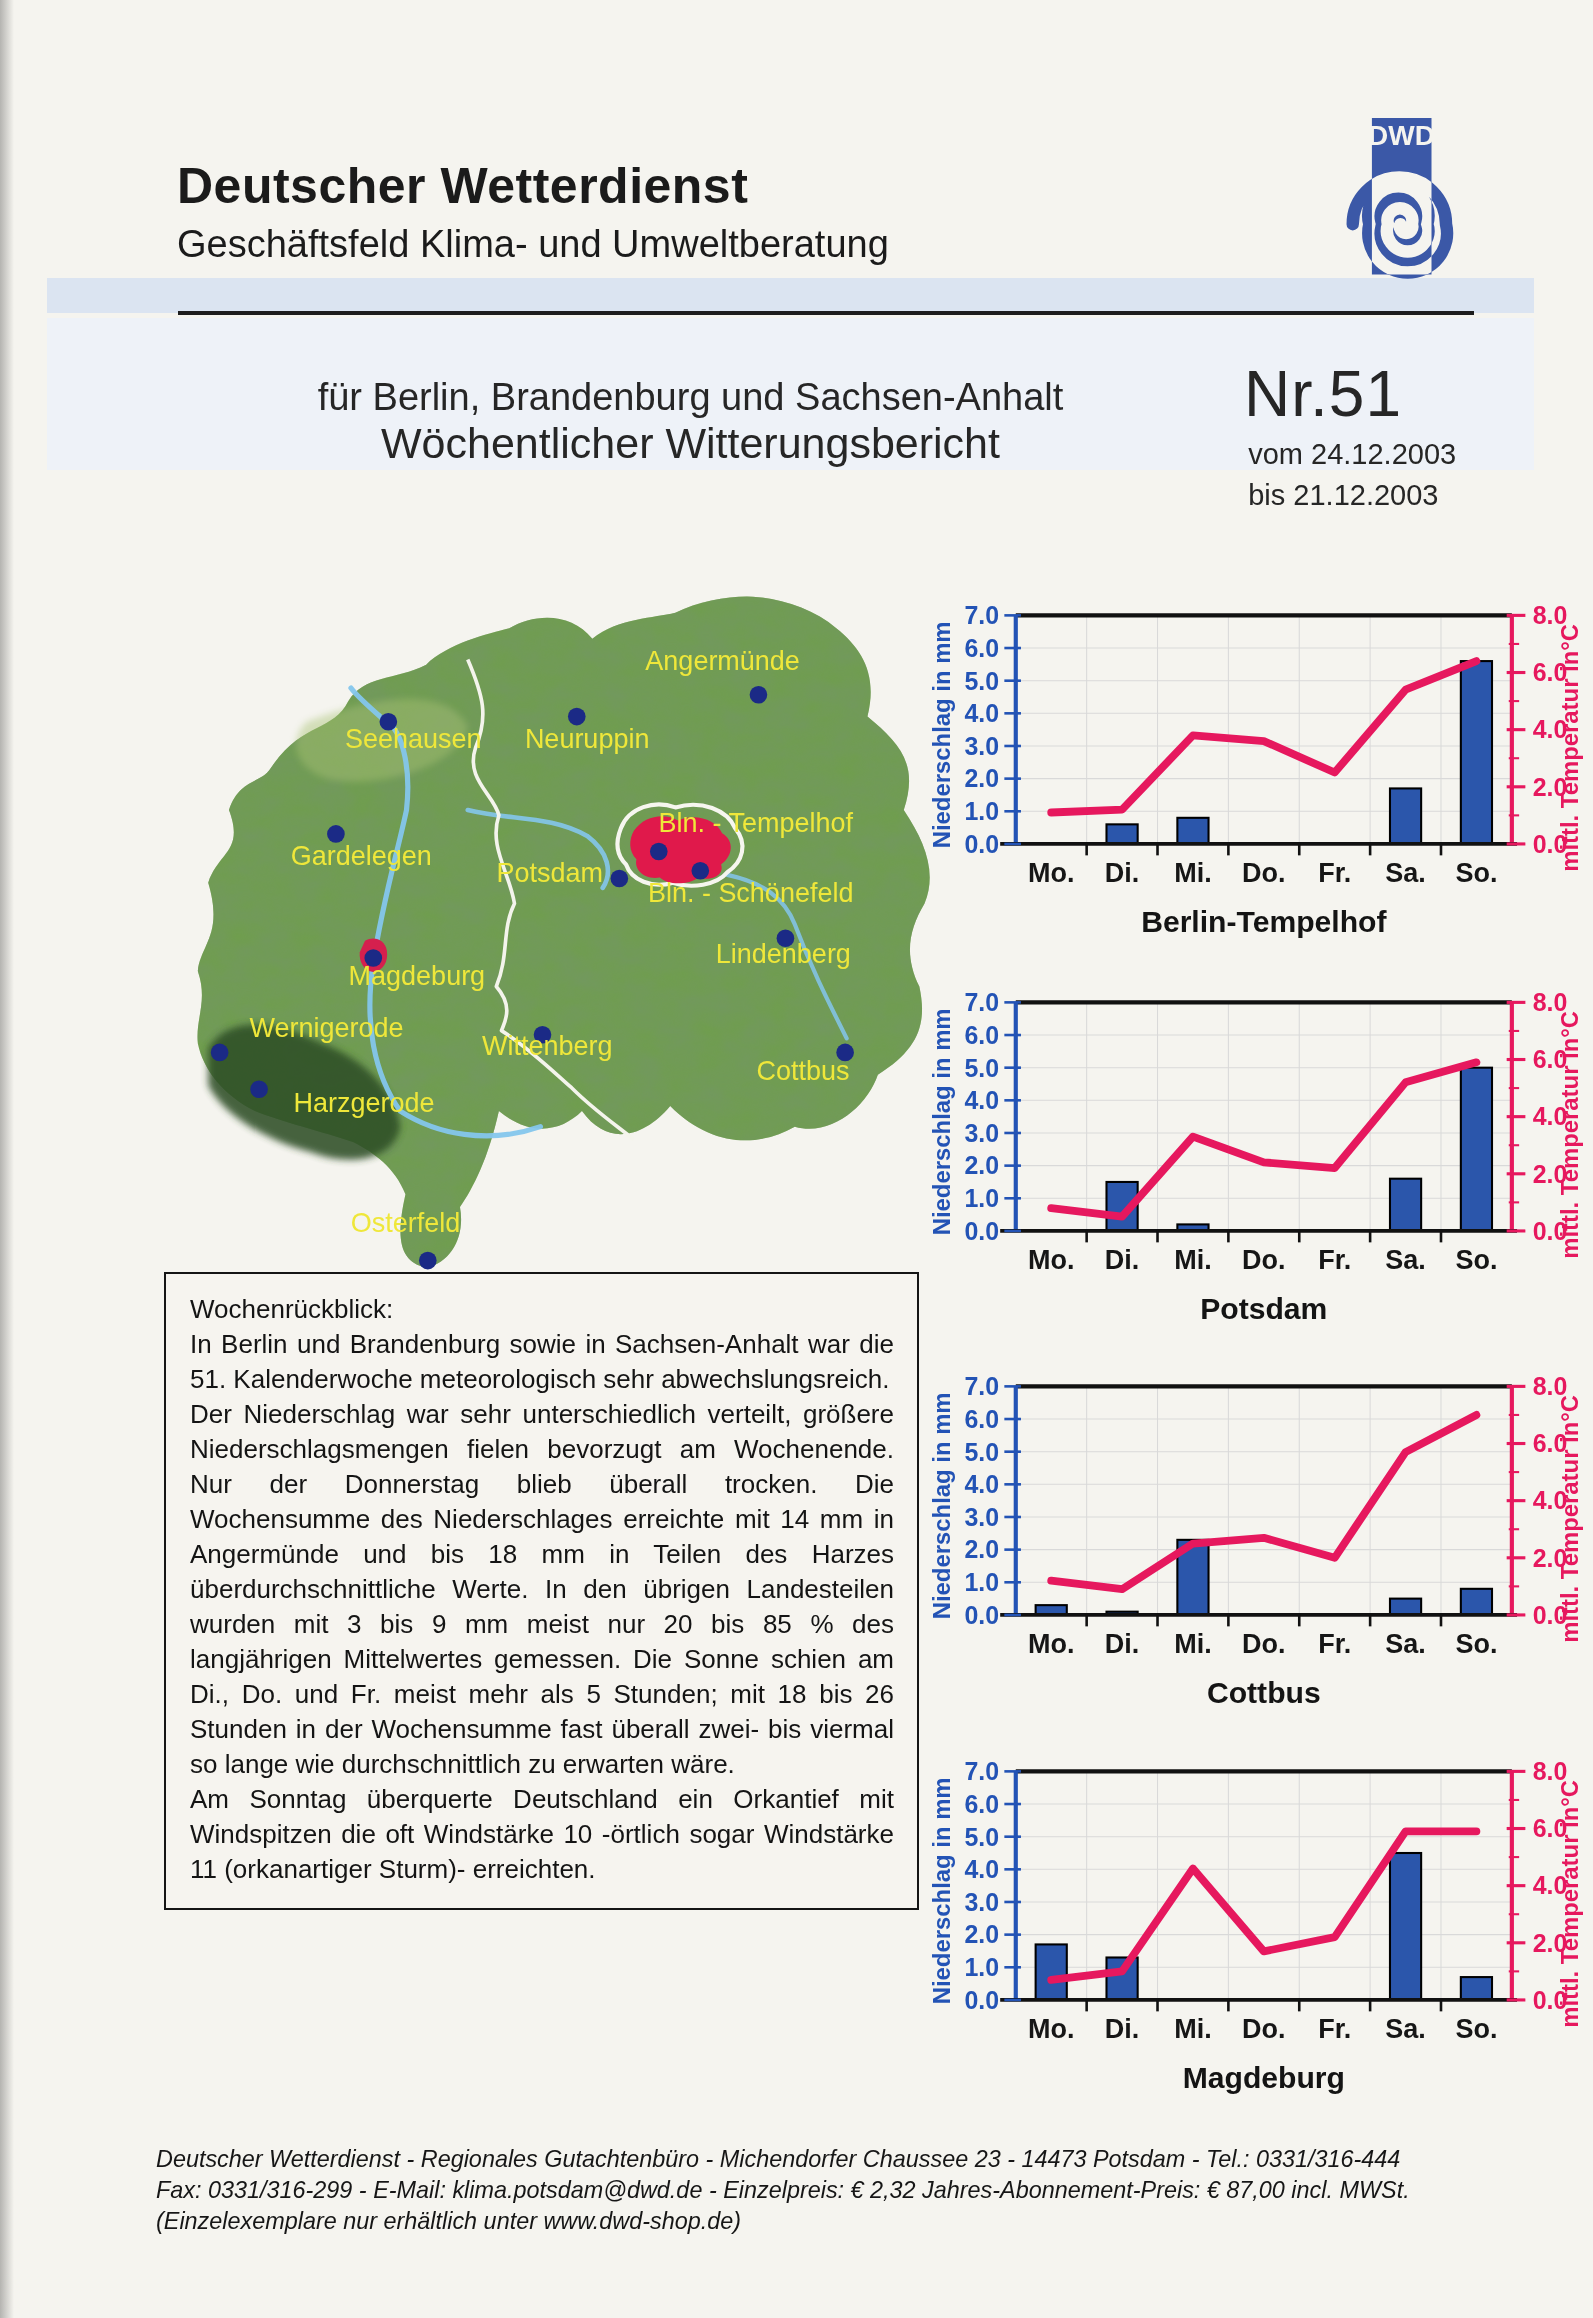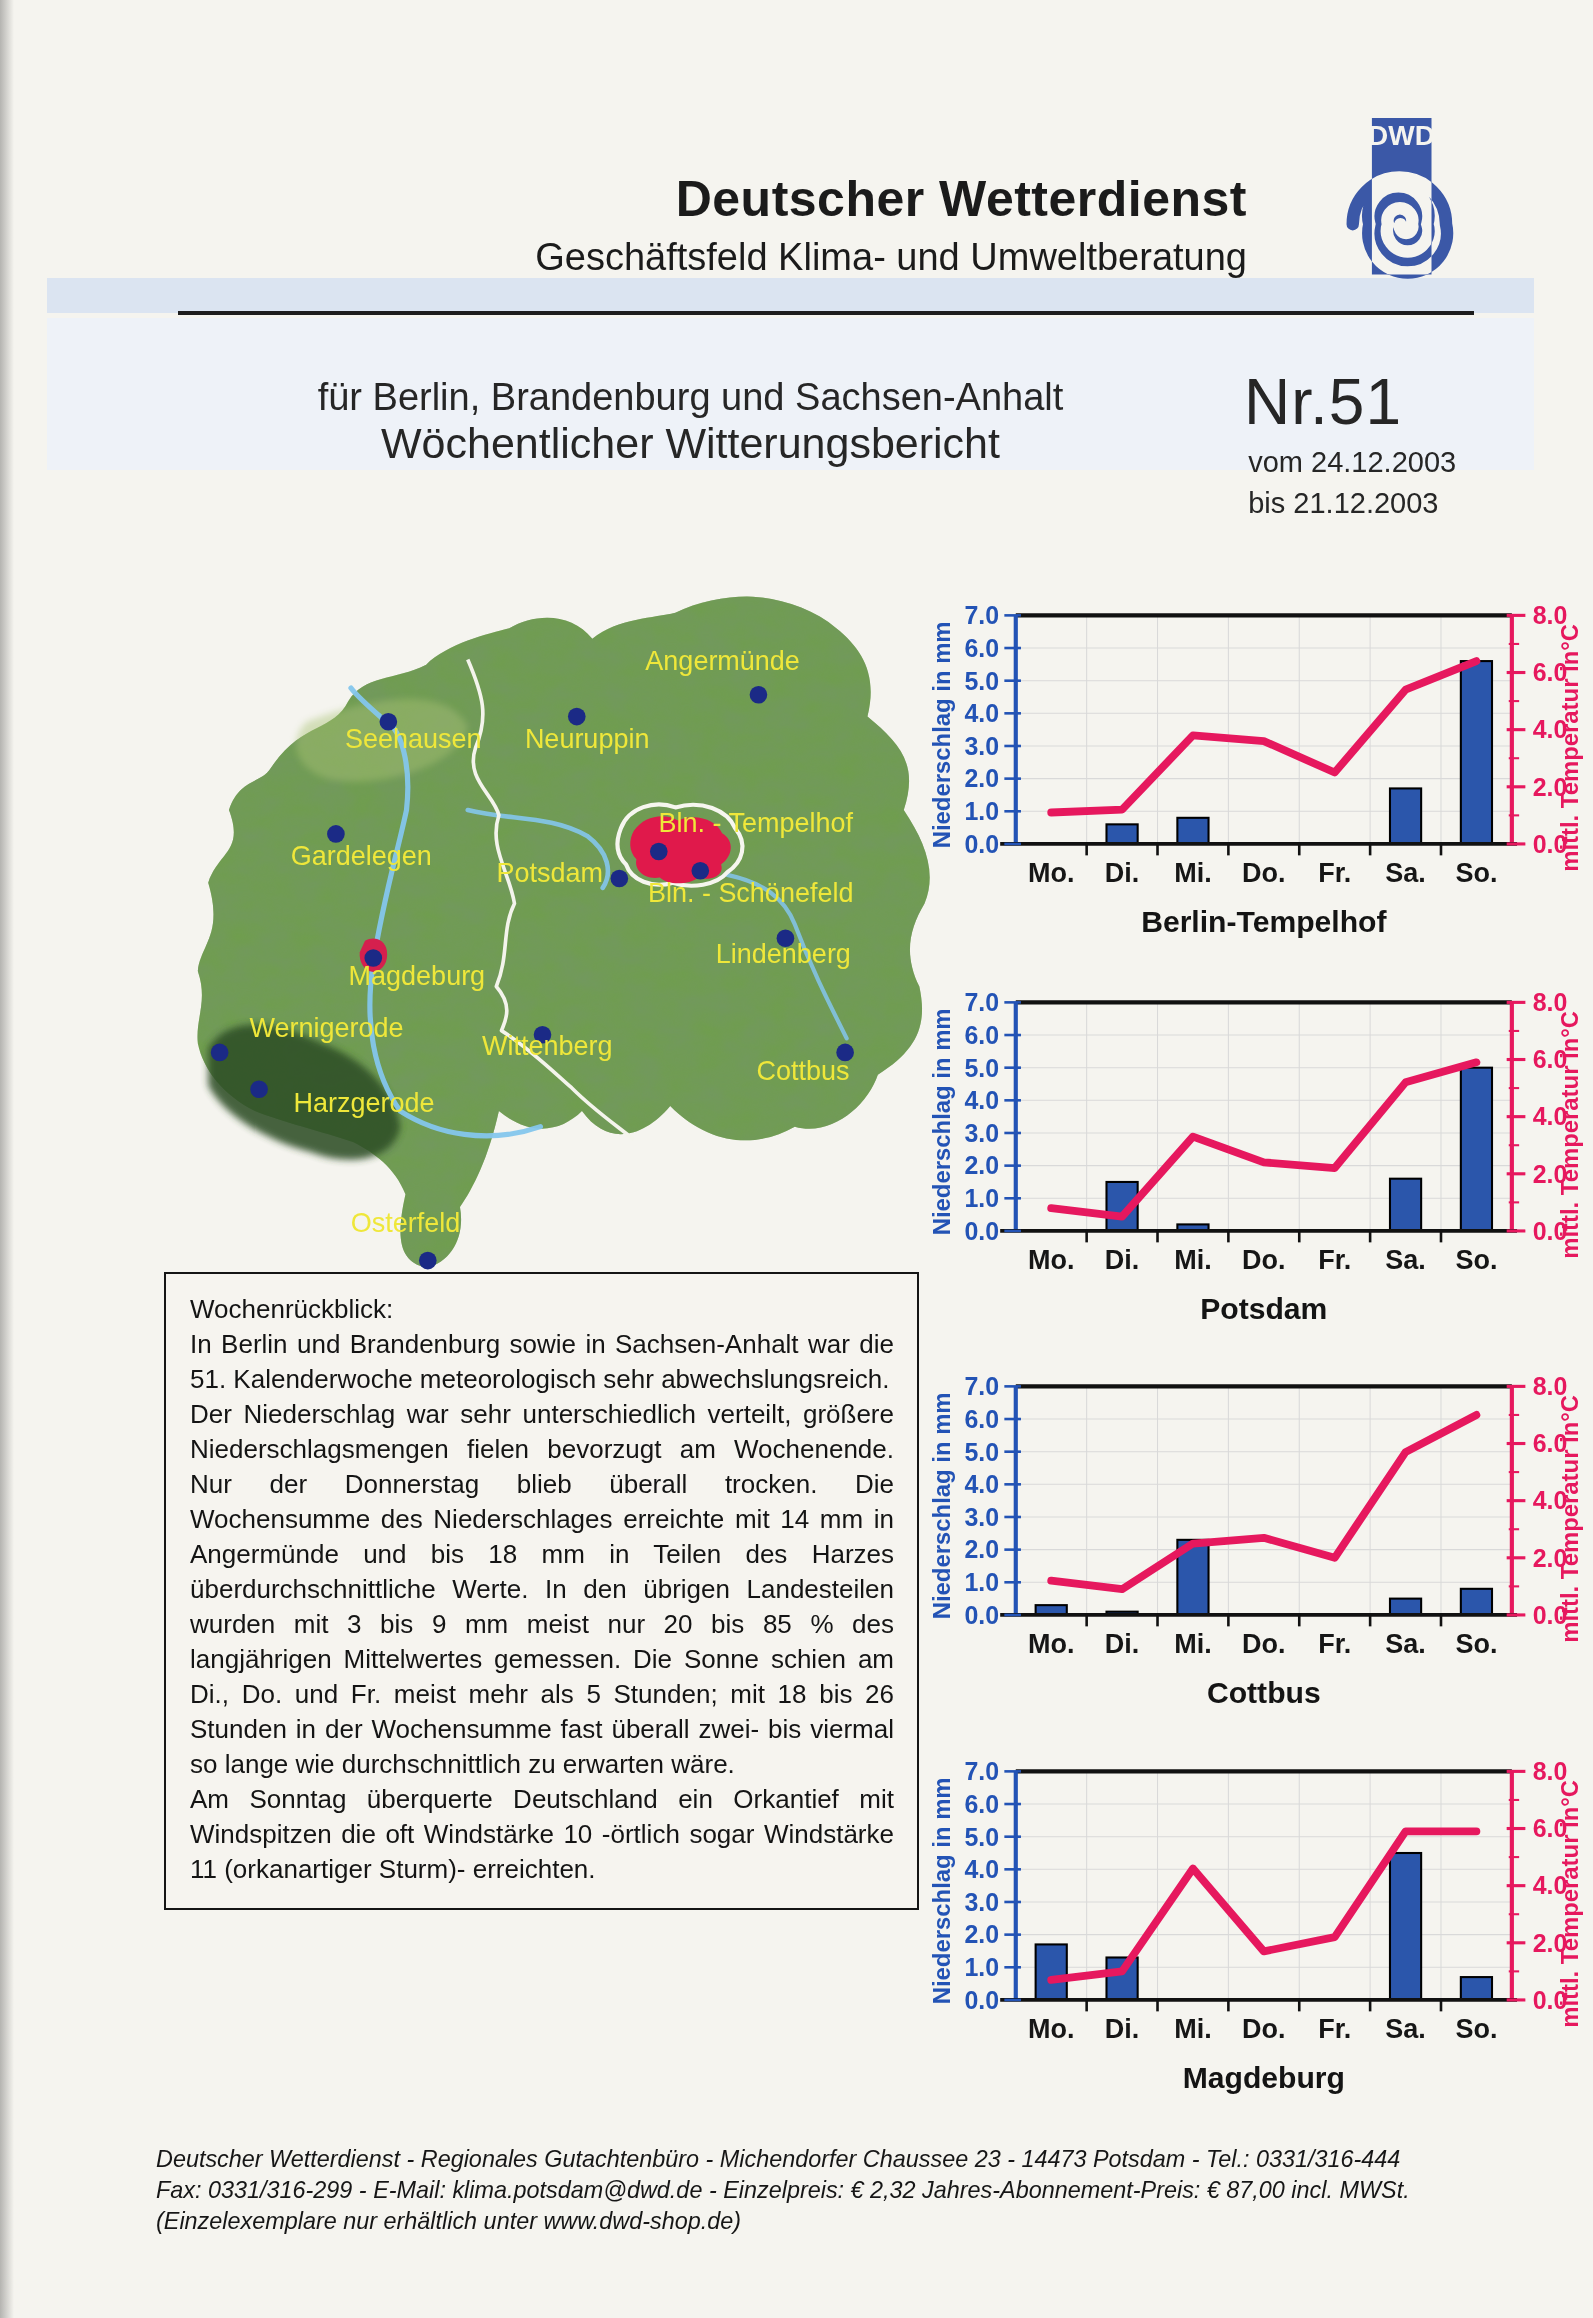--- a/index.html
+++ b/index.html
@@ -4,30 +4,30 @@
 <style>
   html,body{margin:0;padding:0;}
   body{font-family:"Liberation Sans",sans-serif;background:#e9e8e4;}
   #page{position:relative;width:1594px;height:2319px;background:#f5f4ef;overflow:hidden;}
   
   .ghost{position:absolute;pointer-events:none;}
   #ghost-band-a{left:47px;top:278px;width:1487px;height:35px;background:#dbe4f1;}
   #ghost-band-b{left:47px;top:318px;width:1487px;height:152px;background:#eef2f8;}
   #edge-shadow{left:0;top:0;width:13.5px;height:2319px;background:linear-gradient(90deg,rgba(60,60,60,.35),rgba(60,60,60,0));}
 
-  #header{position:absolute;left:177px;top:170px;width:1070px;text-align:right;color:#1b1b1b;}
+  #header{position:absolute;left:177px;top:157px;width:1070px;text-align:left;color:#1b1b1b;}
   #org-name{font-size:50px;font-weight:bold;letter-spacing:0.5px;}
   #org-dept{font-size:38px;margin-top:8.3px;}
   #logo{position:absolute;left:1338px;top:118px;}
   #rule{position:absolute;left:178px;top:311px;width:1296px;height:4.2px;background:#1d1d1d;}
 
   #title-left{position:absolute;left:249px;top:365px;width:883px;text-align:center;color:#262626;}
   #title-line1{font-size:43px;}
   #title-line2{font-size:38px;margin-top:11.4px;}
-  #title-right{position:absolute;left:1244px;top:357px;width:312px;color:#262626;margin-top:8px;}
+  #title-right{position:absolute;left:1244px;top:357px;width:312px;color:#262626;}
   #issue-no{font-size:64px;letter-spacing:1px;}
   .issue-date{font-size:29px;margin-top:7.3px;margin-left:4.2px;}
 
   #map-wrap{position:absolute;left:177px;top:592px;}
   #charts{position:absolute;left:930px;top:592px;width:664px;}
   .chart-block{position:absolute;left:0;width:664px;height:387px;}
 
   #report-box{position:absolute;left:164px;top:1272px;width:704px;border:2.6px solid #151515;
               padding:17.7px 23px 21px 24px;color:#141414;background:rgba(245,244,239,.55);}
   #report-heading{font-size:26px;line-height:35px;}

